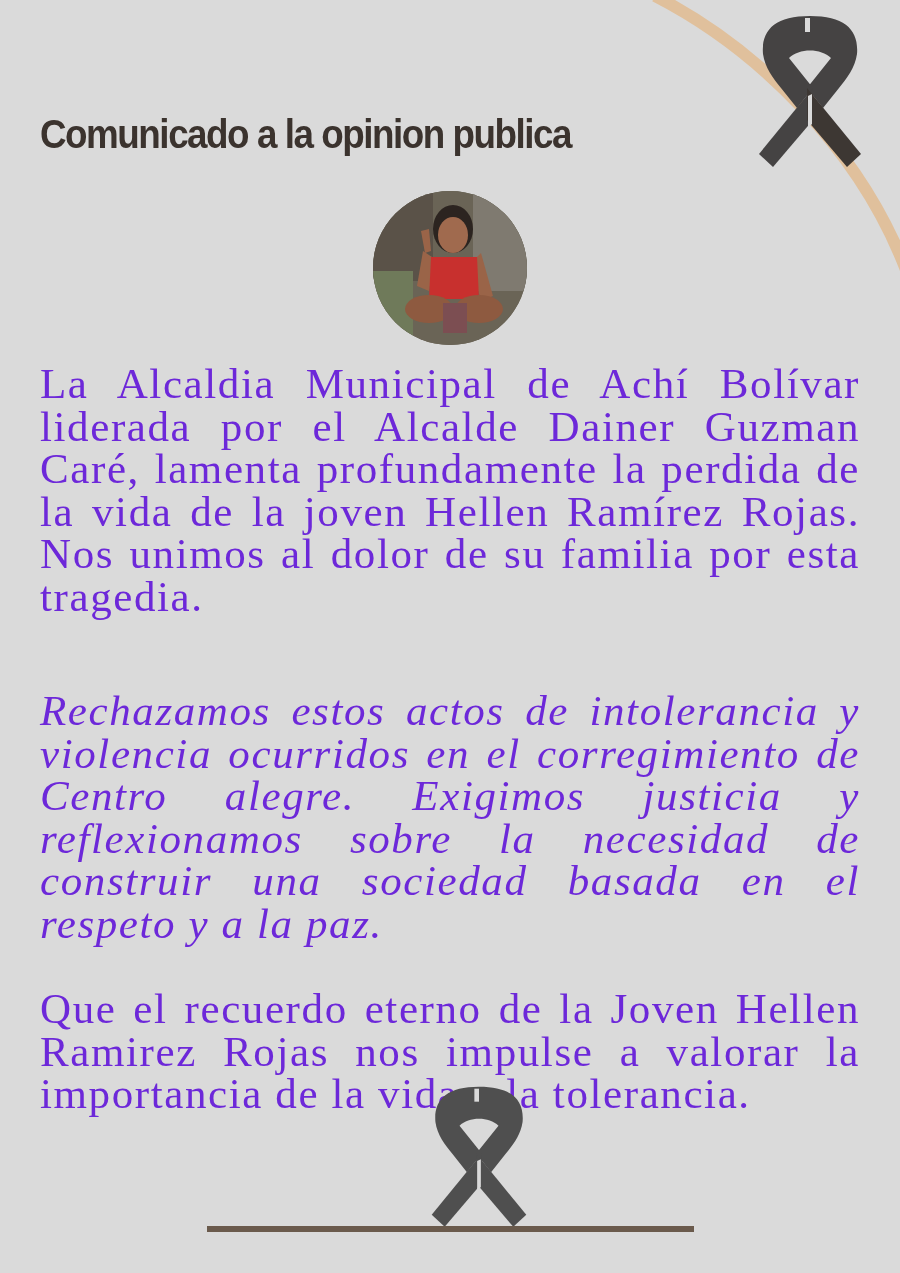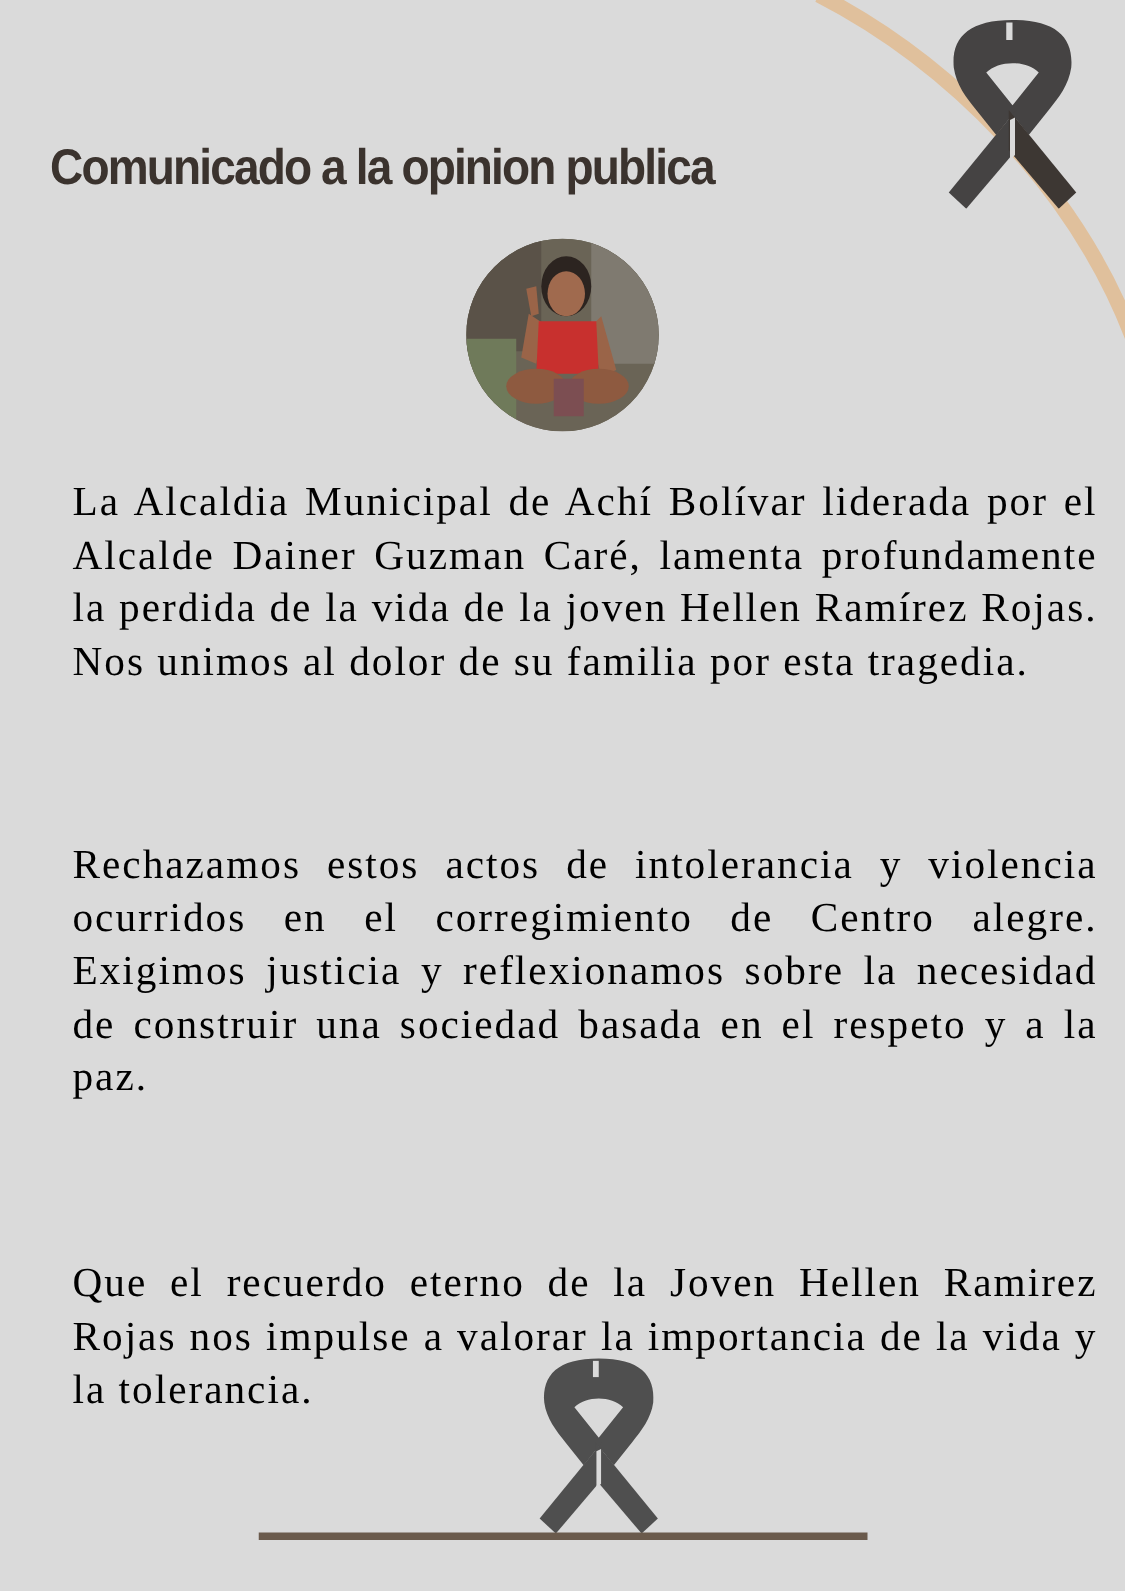--- a/index.html
+++ b/index.html
@@ -20,25 +20,25 @@
     color: #3b332e; margin: 0; white-space: nowrap;
   }
   .portrait {
     position: absolute; left: 373px; top: 191px; width: 154px; height: 154px;
     border-radius: 50%; overflow: hidden;
     background: radial-gradient(circle at 50% 60%, #8a6f5d 0%, #6c6254 45%, #5c5a4c 70%, #7a7668 100%);
   }
   .portrait svg { width: 100%; height: 100%; display: block; }
   .body-text {
     position: absolute; left: 40px; width: 820px;
-    font-size: 33px; line-height: 42.5px; letter-spacing: 1.6px;
-    text-align: justify; margin: 18px; color: #000000;
+    font-size: 43px; line-height: 42.5px; letter-spacing: 1.6px;
+    text-align: justify; margin: 0; color: #6d28d9;
   }
   .p1 { top: 363px; }
-  .p2 { top: 653px; }
+  .p2 { top: 690px; font-style: italic; }
   .p3 { top: 988px; }
   .ribbon-bottom { position: absolute; left: 428px; top: 1081px; width: 102px; height: 148px; }
   .baseline-rule {
     position: absolute; left: 207px; top: 1226px; width: 487px; height: 6px;
     background: #6a5a4c;
   }
 </style>
 </head>
 <body>
 

